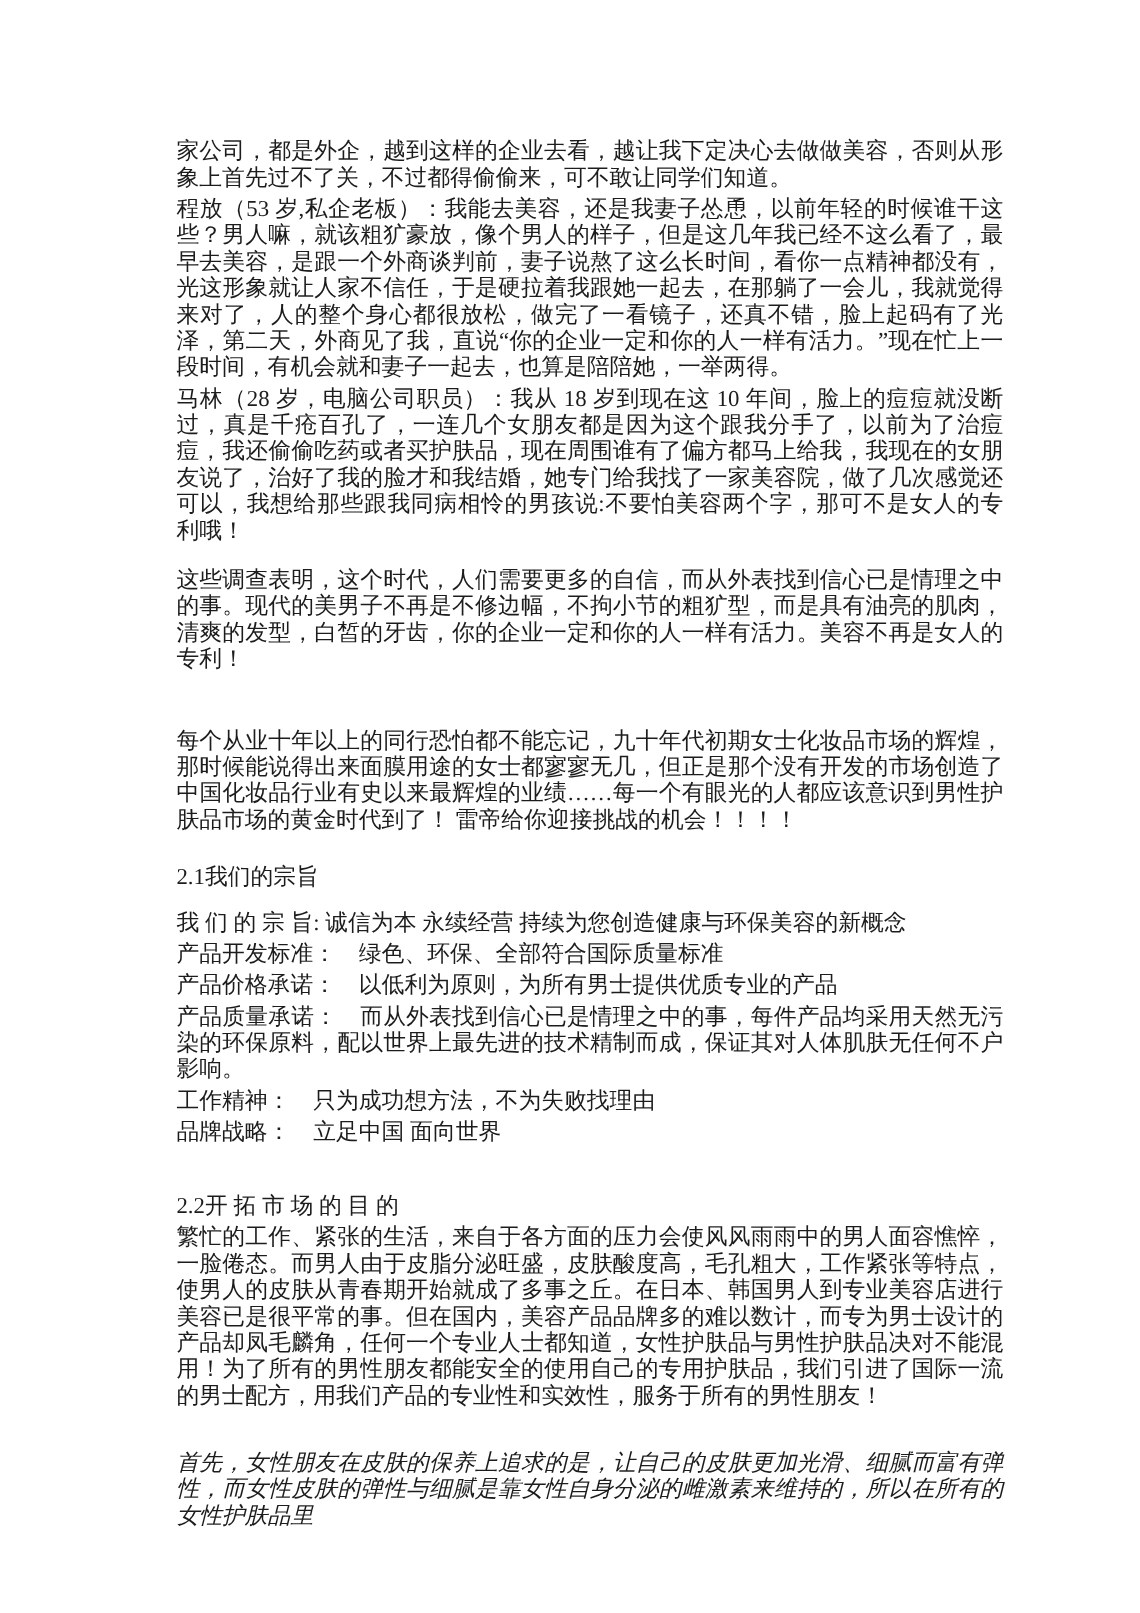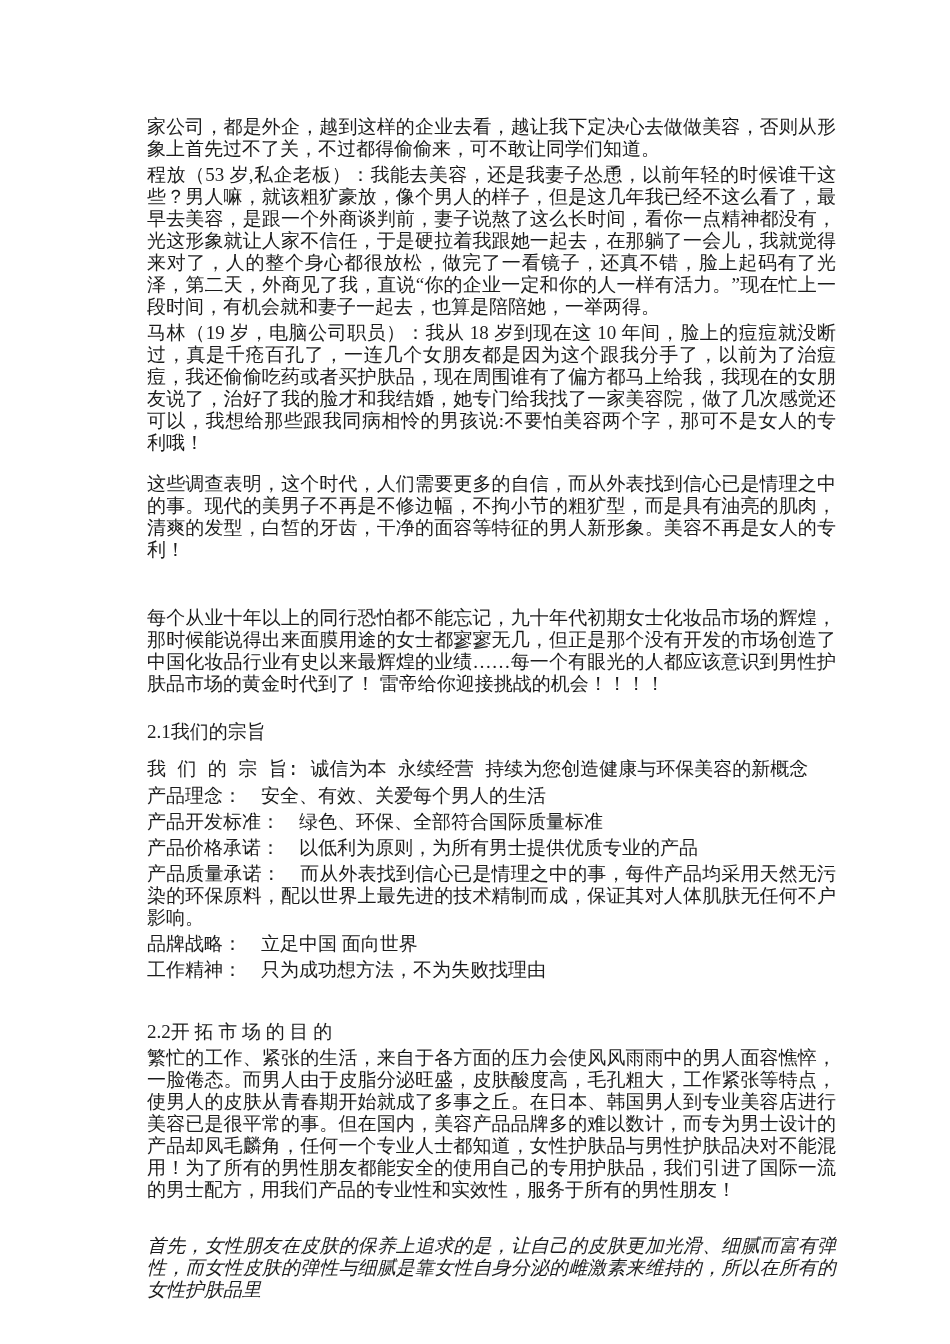--- a/index.html
+++ b/index.html
@@ -25,50 +25,49 @@
     font-size: 19px;
     line-height: 22px;
     font-weight: normal;
   }
   .para { text-align: justify; }
   .line { white-space: nowrap; }
   
   .m-survey   { margin-top: 19px; }
   .m-history  { margin-top: 46px; }
   .m-h21      { margin-top: 26px; }
-  .m-mission  { margin-top: 16px; font-family: Liberation Mono, monospace; }
+  .m-mission  { margin-top: 16px; }
   .m-h22      { margin-top: 40px; }
   .m-h23      { margin-top: 38px; }
   .m-first23  { margin-top: 34px; font-style: italic; }
 </style>
 </head>
 <body>
 
 <div class="page">
   <div class="content">
 
     <p class="para">家公司，都是外企，越到这样的企业去看，越让我下定决心去做做美容，否则从形象上首先过不了关，不过都得偷偷来，可不敢让同学们知道。</p>
 
     <p class="para">程放（53 岁,私企老板）：我能去美容，还是我妻子怂恿，以前年轻的时候谁干这些？男人嘛，就该粗犷豪放，像个男人的样子，但是这几年我已经不这么看了，最早去美容，是跟一个外商谈判前，妻子说熬了这么长时间，看你一点精神都没有，光这形象就让人家不信任，于是硬拉着我跟她一起去，在那躺了一会儿，我就觉得来对了，人的整个身心都很放松，做完了一看镜子，还真不错，脸上起码有了光泽，第二天，外商见了我，直说“你的企业一定和你的人一样有活力。”现在忙上一段时间，有机会就和妻子一起去，也算是陪陪她，一举两得。</p>
 
-    <p class="para">马林（19 岁，电脑公司职员）：我从 18 岁到现在这 10 年间，脸上的痘痘就没断过，真是千疮百孔了，一连几个女朋友都是因为这个跟我分手了，以前为了治痘痘，我还偷偷吃药或者买护肤品，现在周围谁有了偏方都马上给我，我现在的女朋友说了，治好了我的脸才和我结婚，她专门给我找了一家美容院，做了几次感觉还可以，我想给那些跟我同病相怜的男孩说:不要怕美容两个字，那可不是女人的专利哦！</p>
+    <p class="para">马林（28 岁，电脑公司职员）：我从 18 岁到现在这 10 年间，脸上的痘痘就没断过，真是千疮百孔了，一连几个女朋友都是因为这个跟我分手了，以前为了治痘痘，我还偷偷吃药或者买护肤品，现在周围谁有了偏方都马上给我，我现在的女朋友说了，治好了我的脸才和我结婚，她专门给我找了一家美容院，做了几次感觉还可以，我想给那些跟我同病相怜的男孩说:不要怕美容两个字，那可不是女人的专利哦！</p>
 
-    <p class="para m-survey">这些调查表明，这个时代，人们需要更多的自信，而从外表找到信心已是情理之中的事。现代的美男子不再是不修边幅，不拘小节的粗犷型，而是具有油亮的肌肉，清爽的发型，白皙的牙齿，干净的面容等特征的男人新形象。美容不再是女人的专利！</p>
+    <p class="para m-survey">这些调查表明，这个时代，人们需要更多的自信，而从外表找到信心已是情理之中的事。现代的美男子不再是不修边幅，不拘小节的粗犷型，而是具有油亮的肌肉，清爽的发型，白皙的牙齿，你的企业一定和你的人一样有活力。美容不再是女人的专利！</p>
 
     <p class="para m-history">每个从业十年以上的同行恐怕都不能忘记，九十年代初期女士化妆品市场的辉煌，那时候能说得出来面膜用途的女士都寥寥无几，但正是那个没有开发的市场创造了中国化妆品行业有史以来最辉煌的业绩……每一个有眼光的人都应该意识到男性护肤品市场的黄金时代到了！ 雷帝给你迎接挑战的机会！！！！</p>
 
     <h2 class="h m-h21">2.1我们的宗旨</h2>
 
     <p class="line m-mission">我 们 的 宗 旨: 诚信为本 永续经营 持续为您创造健康与环保美容的新概念</p>
-    <p class="line">产品理念：　安全、有效、关爱每个男人的生活</p>
     <p class="line">产品开发标准：　绿色、环保、全部符合国际质量标准</p>
     <p class="line">产品价格承诺：　以低利为原则，为所有男士提供优质专业的产品</p>
     <p class="para">产品质量承诺：　而从外表找到信心已是情理之中的事，每件产品均采用天然无污染的环保原料，配以世界上最先进的技术精制而成，保证其对人体肌肤无任何不户影响。</p>
+    <p class="line">工作精神：　只为成功想方法，不为失败找理由</p>
     <p class="line">品牌战略：　立足中国 面向世界</p>
-    <p class="line">工作精神：　只为成功想方法，不为失败找理由</p>
 
     <h2 class="h m-h22">2.2开 拓 市 场 的 目 的</h2>
 
     <p class="para">繁忙的工作、紧张的生活，来自于各方面的压力会使风风雨雨中的男人面容憔悴，一脸倦态。而男人由于皮脂分泌旺盛，皮肤酸度高，毛孔粗大，工作紧张等特点，使男人的皮肤从青春期开始就成了多事之丘。在日本、韩国男人到专业美容店进行美容已是很平常的事。但在国内，美容产品品牌多的难以数计，而专为男士设计的产品却凤毛麟角，任何一个专业人士都知道，女性护肤品与男性护肤品决对不能混用！为了所有的男性朋友都能安全的使用自己的专用护肤品，我们引进了国际一流的男士配方，用我们产品的专业性和实效性，服务于所有的男性朋友！</p>
 
 
     <p class="para m-first23">首先，女性朋友在皮肤的保养上追求的是，让自己的皮肤更加光滑、细腻而富有弹性，而女性皮肤的弹性与细腻是靠女性自身分泌的雌激素来维持的，所以在所有的女性护肤品里</p>
 
   </div>
 </div>

